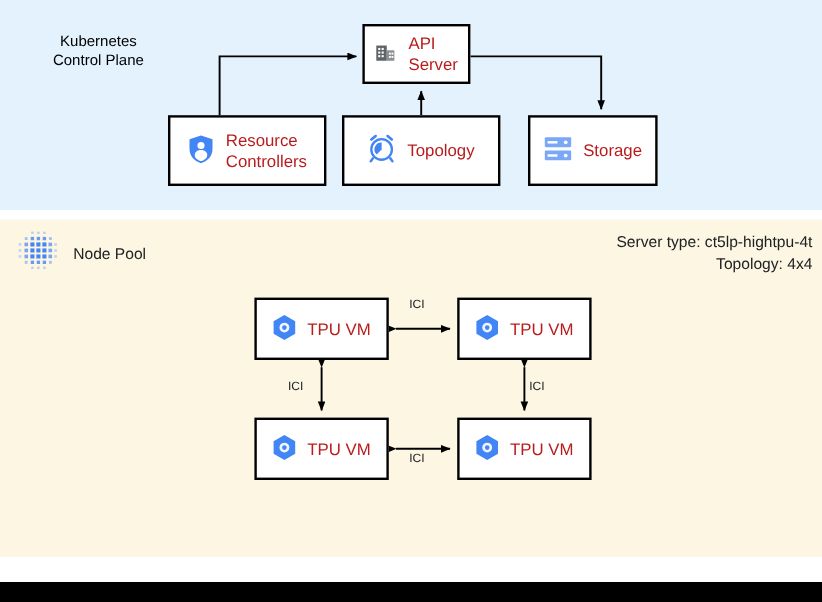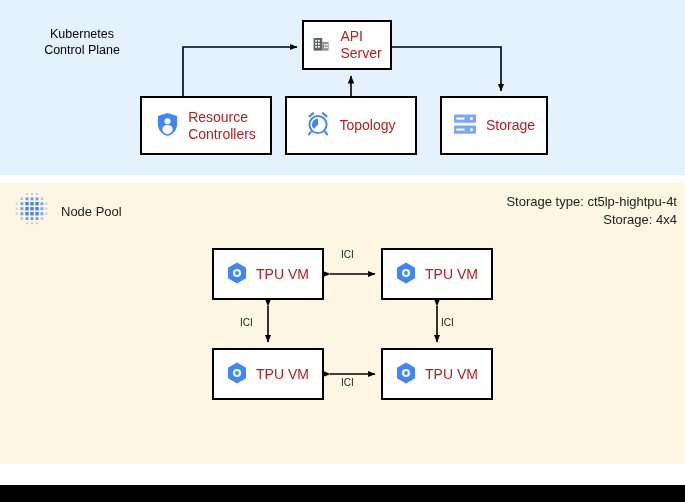--- a/index.html
+++ b/index.html
@@ -267,22 +267,22 @@
         <rect x="12" y="30.2" width="2" height="2" opacity="0.35"></rect>
         <rect x="17" y="30.2" width="2" height="2" opacity="0.35"></rect>
         <rect x="22" y="30.2" width="2" height="2" opacity="0.35"></rect>
       </g>
     </svg>
   </span>
   <span id="node-pool-label">Node Pool</span>
 </div>
 
 <div id="machine-info">
-  <div>Storage type: ct5lp-hightpu-4t</div>
-  <div>Storage: 4x4</div>
+  <div>Server type: ct5lp-hightpu-4t</div>
+  <div>Topology: 4x4</div>
 </div>
 
 <svg id="tpu-connectors" viewBox="0 0 685 281" xmlns="http://www.w3.org/2000/svg">
   <defs>
     <marker id="arrow-s" markerWidth="9" markerHeight="9" refX="7.5" refY="3.2" orient="auto" markerUnits="userSpaceOnUse">
       <path d="M0,0 L8,3.2 L0,6.4 z" fill="#000000"></path>
     </marker>
     <marker id="arrow-e" markerWidth="9" markerHeight="9" refX="0.5" refY="3.2" orient="auto-start-reverse" markerUnits="userSpaceOnUse">
       <path d="M8,0 L0,3.2 L8,6.4 z" fill="#000000"></path>
     </marker>

